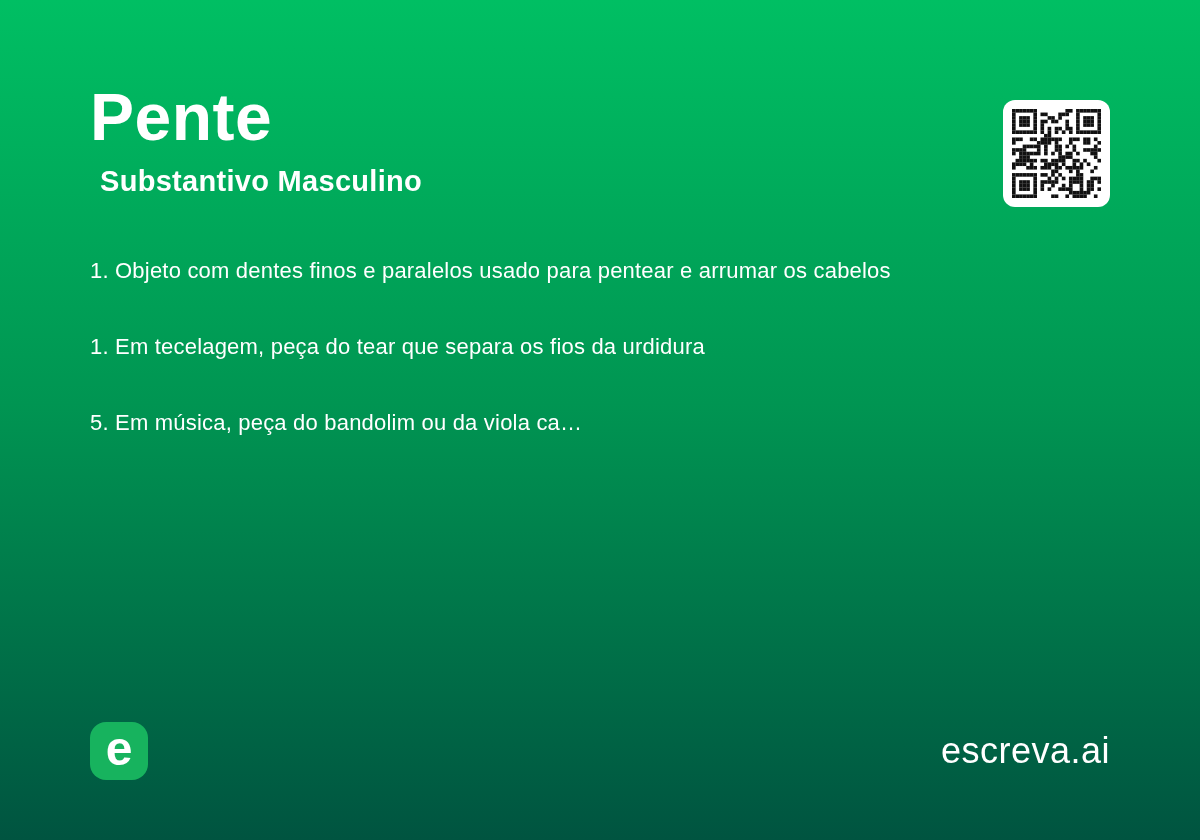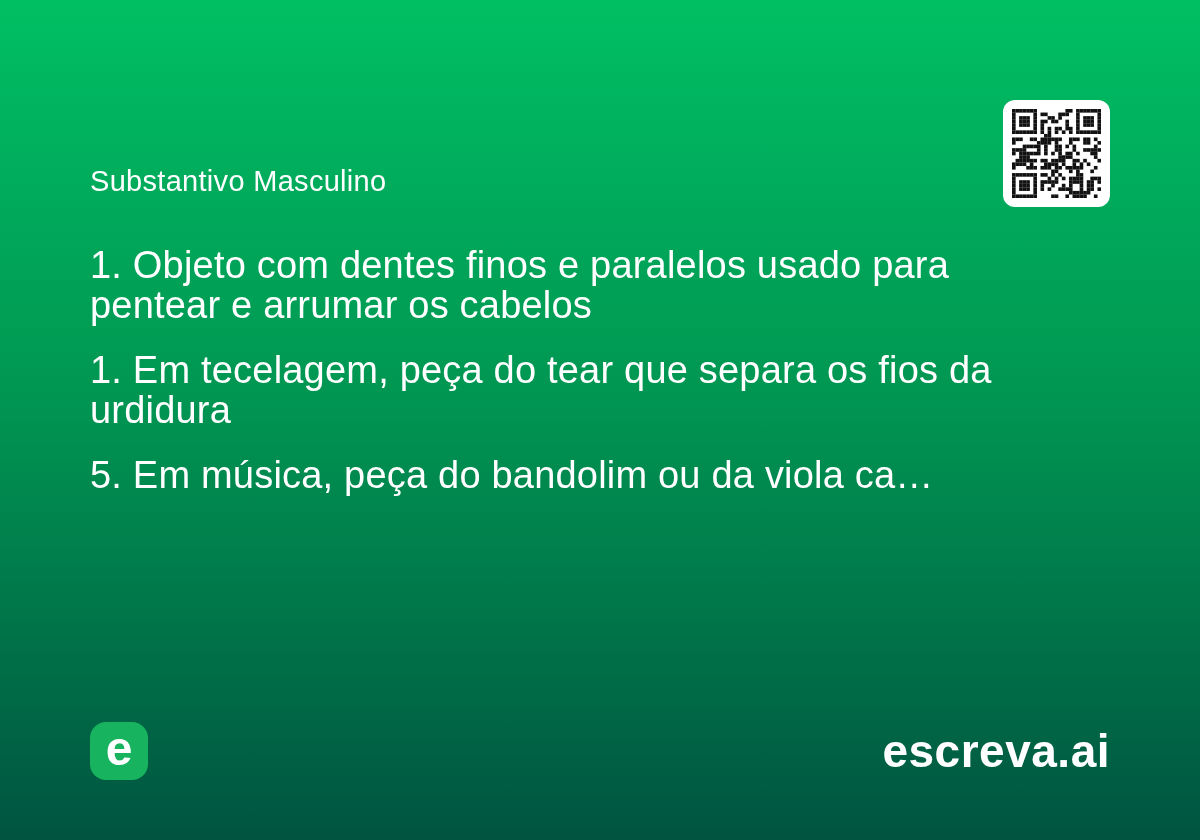--- a/index.html
+++ b/index.html
@@ -21,25 +21,25 @@
     left: 90px;
     top: 84px;
     margin: 0;
     font-size: 66px;
     line-height: 1;
     font-weight: 700;
     letter-spacing: 0.5px;
   }
   .part-of-speech {
     position: absolute;
-    left: 90px;
+    left: 100px;
     top: 166px;
     font-size: 29px;
     line-height: 1.1;
-    font-weight: 400;
+    font-weight: 700;
     letter-spacing: 0.3px;
   }
   .qr-card {
     position: absolute;
     top: 100px;
     right: 90px;
     width: 107px;
     height: 107px;
     background: #ffffff;
     border-radius: 12px;
@@ -52,22 +52,22 @@
     height: 100%;
   }
   .definitions {
     position: absolute;
     left: 90px;
     top: 245px;
     width: 990px;
   }
   .definitions p {
     margin: 0 0 25px 0;
-    font-size: 38px;
-    line-height: 40px;
+    font-size: 22px;
+    line-height: 51px;
     font-weight: 400;
     letter-spacing: 0.2px;
   }
   .footer {
     position: absolute;
     left: 90px;
     right: 90px;
     top: 722px;
     height: 58px;
     display: flex;
@@ -83,31 +83,32 @@
     align-items: center;
     justify-content: center;
   }
   .brand-logo span {
     font-size: 48px;
     font-weight: 700;
     line-height: 1;
     transform: translateY(-2px);
   }
   .brand-name {
-    font-size: 46px;
-    font-weight: 700;
+    font-size: 36px;
+    font-weight: 400;
     letter-spacing: 0.5px;
     line-height: 58px;
   }
 </style>
 </head>
 <body>
 
 <div class="card">
 
+  <h1 class="word-title">Pente</h1>
 
   <div class="part-of-speech">Substantivo Masculino</div>
 
   <div class="qr-card">
     <svg viewBox="0 0 25 25" aria-hidden="true">
         <rect x="0" y="0" width="1.02" height="1.02" fill="#111111"></rect>
         <rect x="1" y="0" width="1.02" height="1.02" fill="#111111"></rect>
         <rect x="2" y="0" width="1.02" height="1.02" fill="#111111"></rect>
         <rect x="3" y="0" width="1.02" height="1.02" fill="#111111"></rect>
         <rect x="4" y="0" width="1.02" height="1.02" fill="#111111"></rect>

